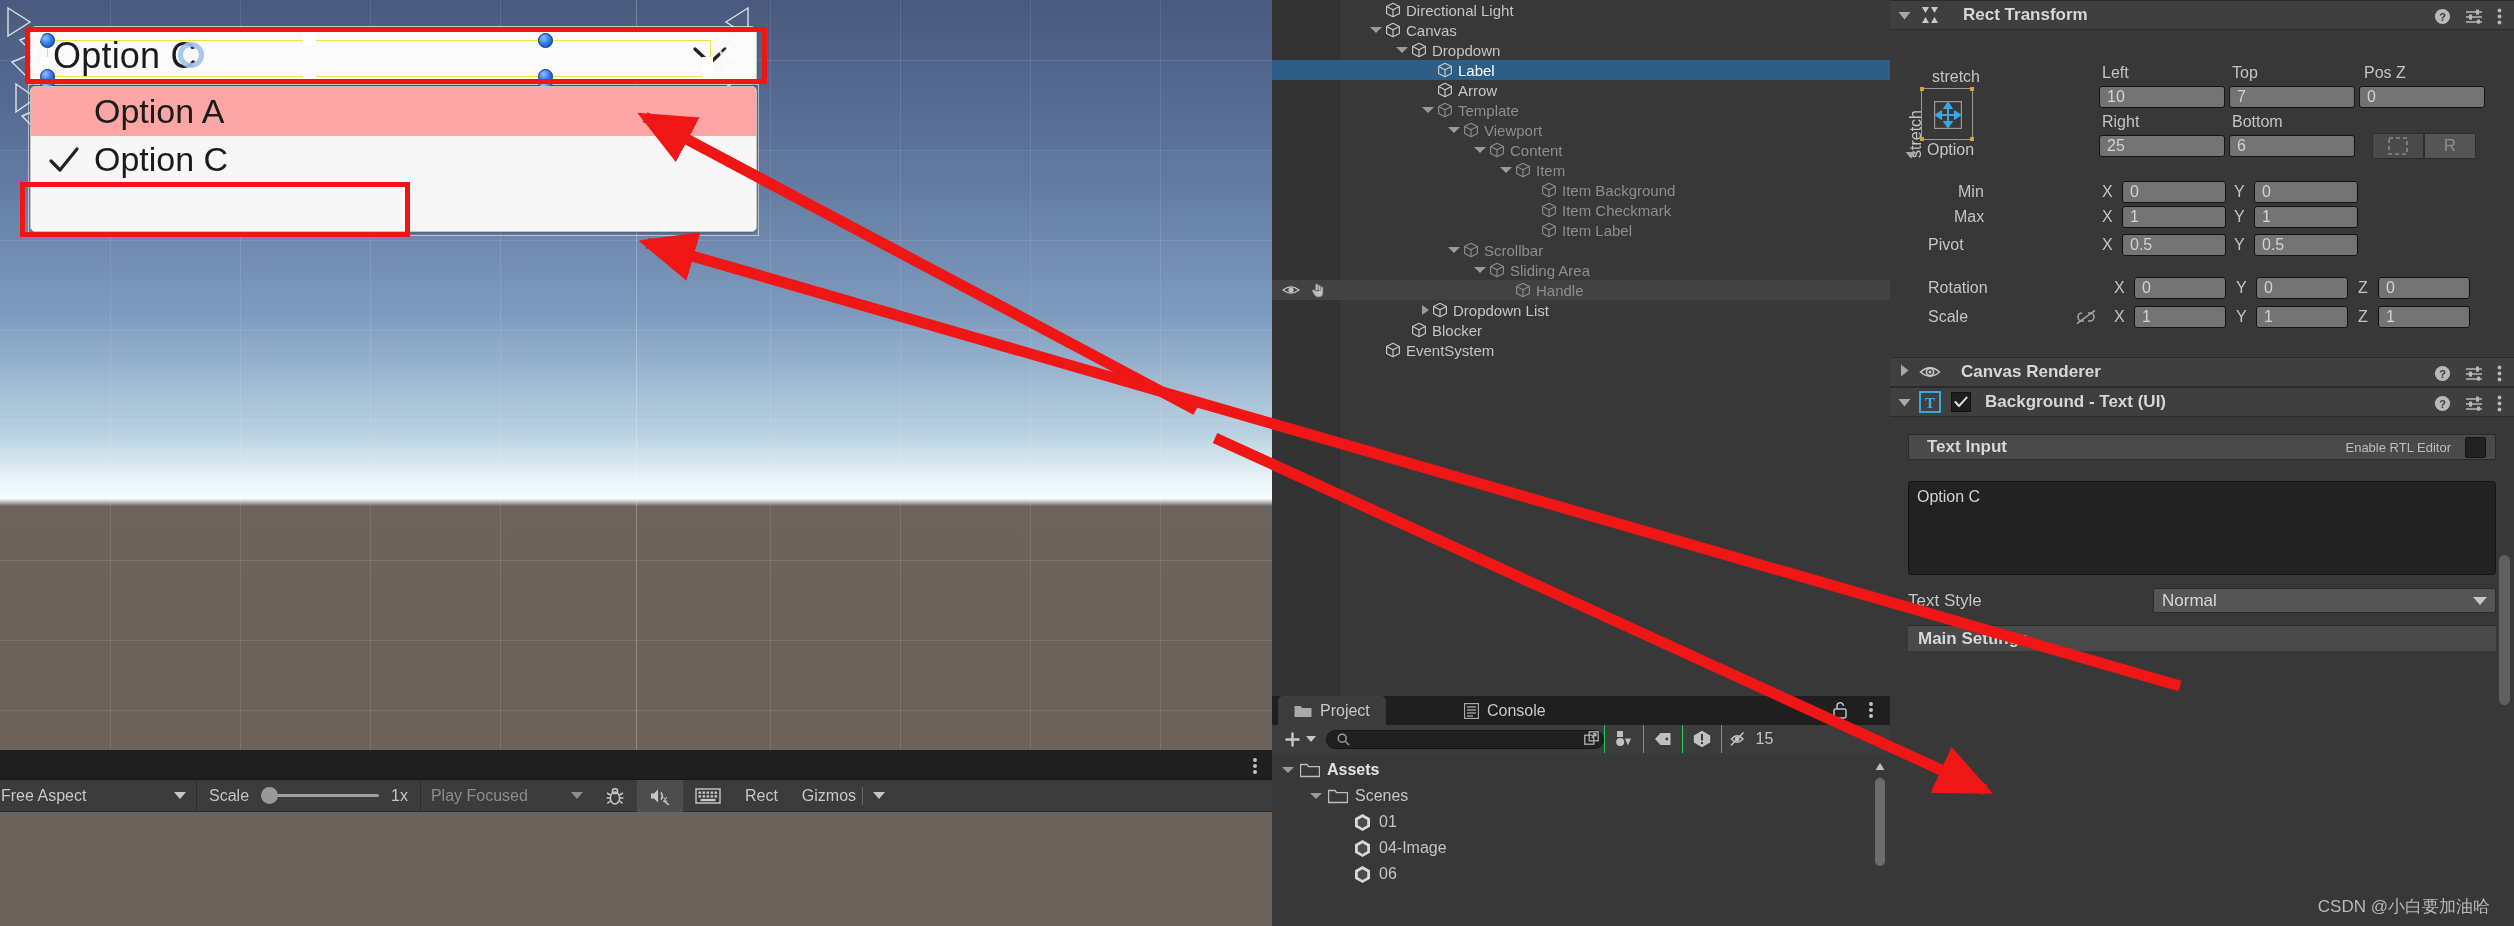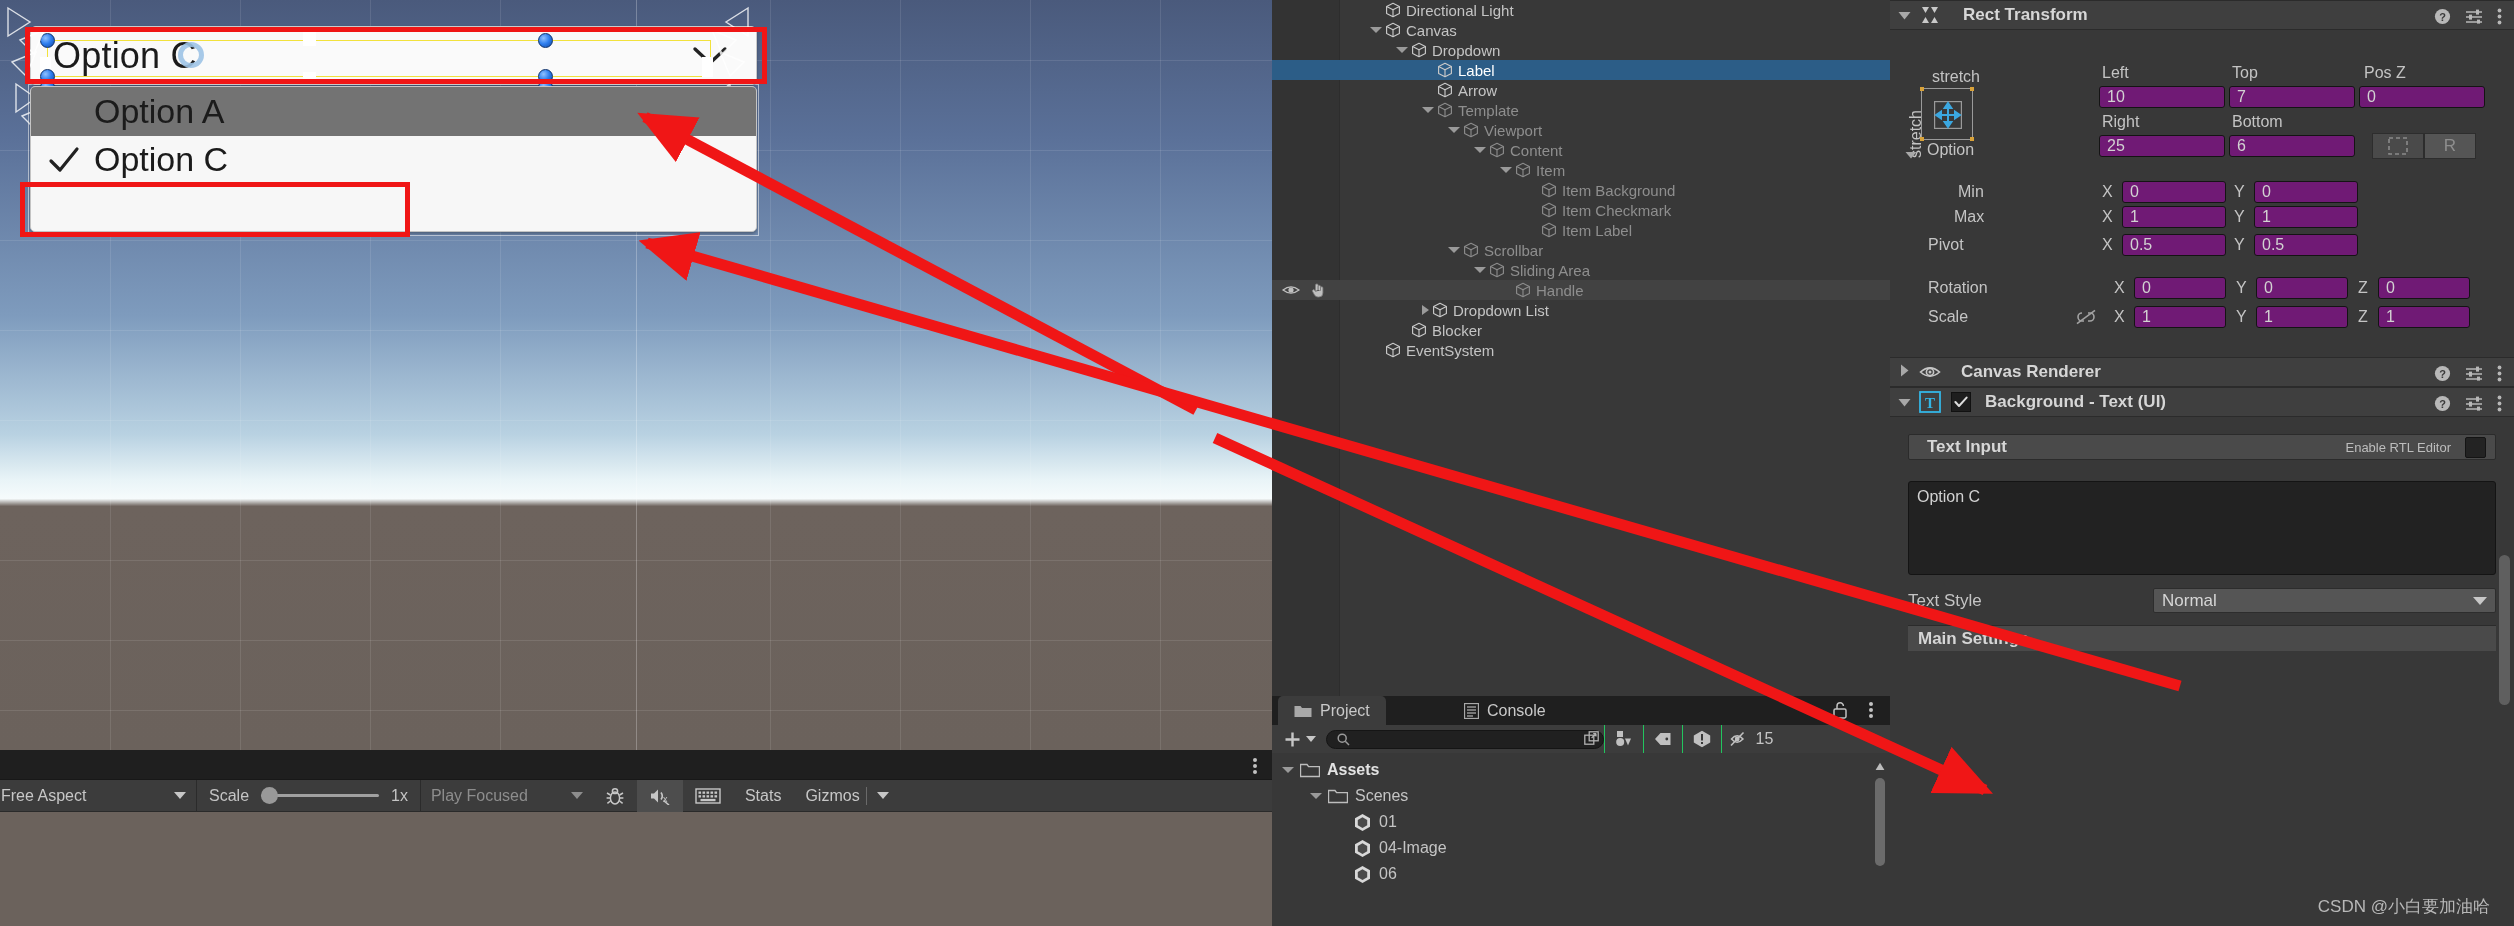--- a/index.html
+++ b/index.html
@@ -44,21 +44,21 @@
   }
   #dropdown-list {
     position: absolute; left: 30px; top: 86px; width: 727px; height: 146px;
     background: #f7f7f7; border: 1px solid #c4c4c4; border-radius: 5px;
     overflow: hidden; box-shadow: 0 2px 3px rgba(0,0,0,.28);
   }
   .dd-item {
     position: relative; height: 48.6px; display: flex; align-items: center;
     font-size: 34px; color: #1b1b1b;
   }
-  .dd-item.shade { background: #737373; }
+  .dd-item.shade { background: #fca5a5; }
   .dd-check { position: absolute; left: 16px; width: 34px; height: 34px; }
   .dd-item-text { margin-left: 63px; }
 
   
   .gz-handle {
     position: absolute; width: 15px; height: 15px; border-radius: 50%;
     background: radial-gradient(circle at 35% 32%, #8fc1ff 0%, #2d7dee 48%, #13479e 100%);
     border: 1px solid #0b2f6b;
   }
   .gz-rect-line { position: absolute; background: #f2e23c; }
@@ -199,21 +199,21 @@
     display: flex; align-items: center; border-top: 1px solid #2b2b2b;
     border-bottom: 1px solid #2b2b2b;
   }
   .comp-title { font-size: 17px; font-weight: bold; color: #d6d6d6; }
   .hdr-icons {
     position: absolute; right: 12px; top: 0; height: 30px;
     display: flex; align-items: center; gap: 14px;
   }
   .insp-label { font-size: 16px; color: #c4c4c4; }
   .field {
-    background: #701a75; border: 1px solid #141414; border-radius: 3px;
+    background: #737373; border: 1px solid #141414; border-radius: 3px;
     height: 22px; display: flex; align-items: center; padding-left: 7px;
     font-size: 16px; color: #d2d2d2;
   }
   .axis-label { font-size: 16px; color: #c4c4c4; width: 14px; }
   #anchor-preset {
     position: absolute; left: 31px; top: 58px; width: 52px; height: 52px;
     border: 1px solid #9a9a9a;
   }
   .ap-dot { position: absolute; width: 4px; height: 4px; background: #d8a23a; }
   #text-input-bar {
@@ -382,21 +382,21 @@
             <rect x="3.5" y="8.2" width="2.6" height="2.3"></rect>
               <rect x="7.5" y="8.2" width="2.6" height="2.3"></rect>
             <rect x="11.5" y="8.2" width="2.6" height="2.3"></rect>
               <rect x="15.5" y="8.2" width="2.6" height="2.3"></rect>
             <rect x="19.5" y="8.2" width="2.6" height="2.3"></rect>
             <rect x="5.5" y="11.9" width="15" height="2.3"></rect>
           </g>
         </svg>
       </div>
       <div class="tb-btn">
-        <span>Stats</span>
+        <span>Rect</span>
       </div>
       <div class="tb-btn" style="padding-right:6px">
         <span>Gizmos</span>
       </div>
       <div style="width:1px;height:18px;background:#6a6a6a"></div>
       <div class="tb-btn" style="padding:0 10px">
         <span class="tb-caret"></span>
       </div>
     </div>
 

